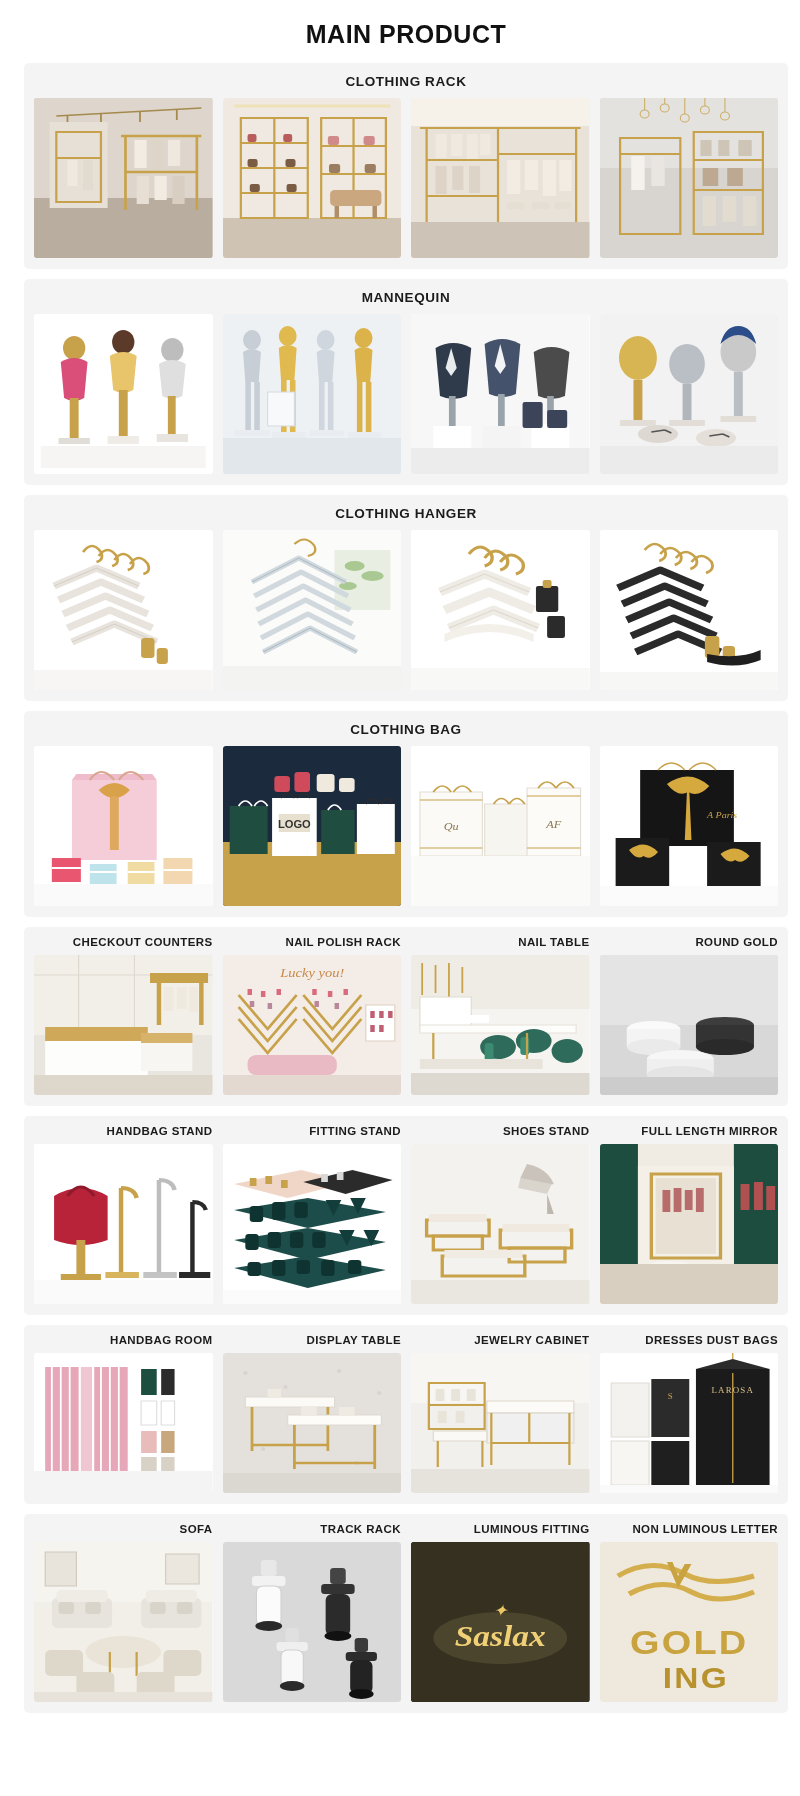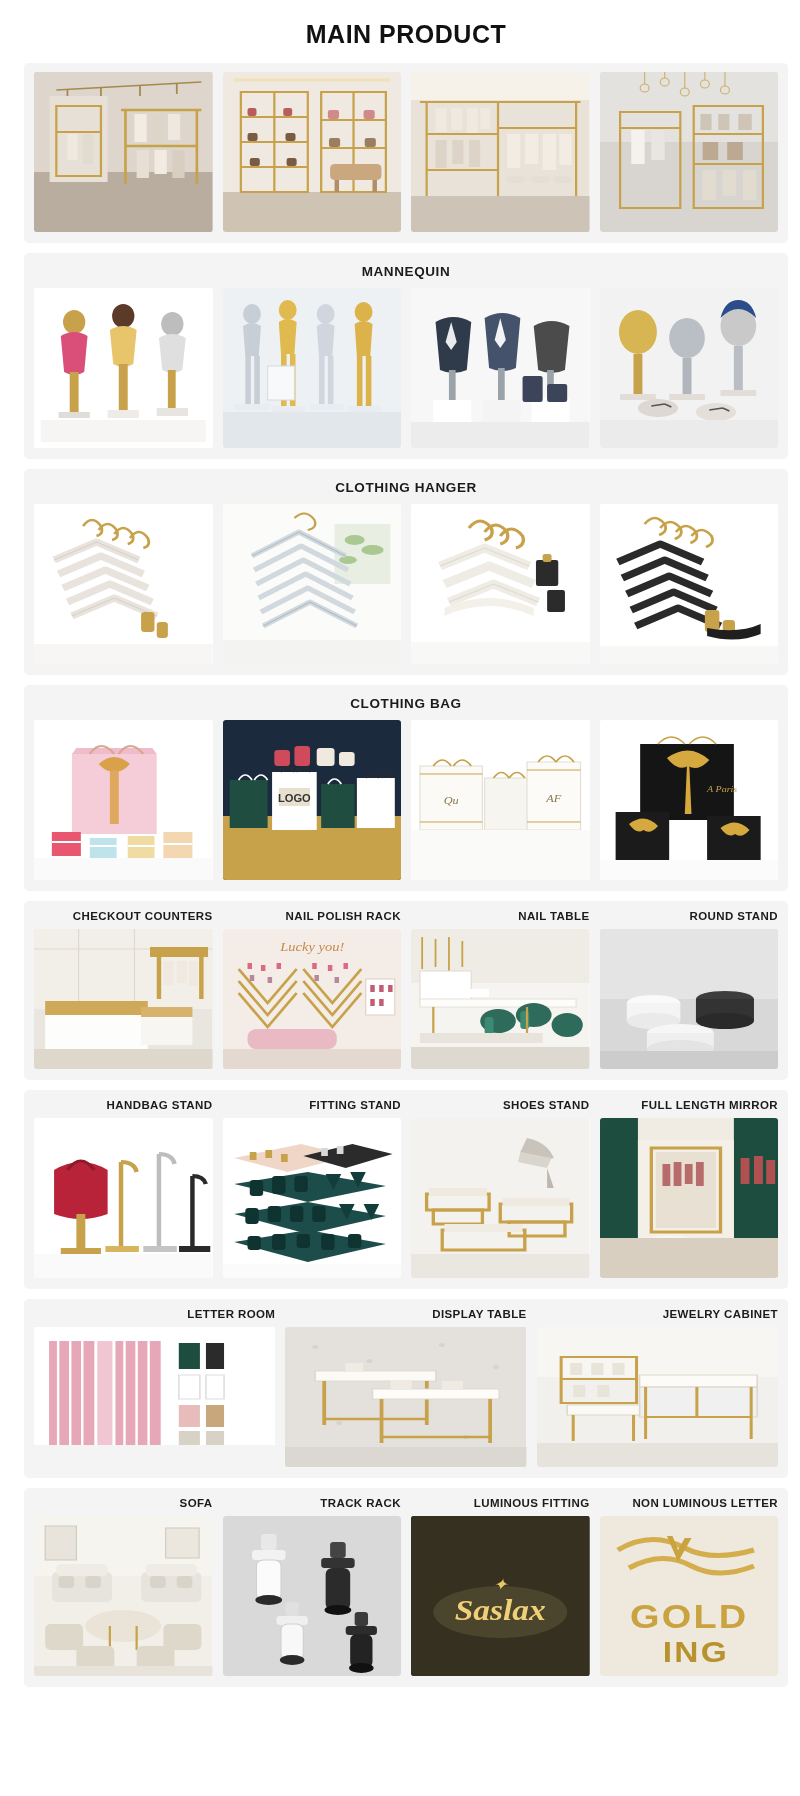--- a/index.html
+++ b/index.html
@@ -70,20 +70,21 @@
   .thumb svg { display: block; width: 100%; height: 100%; }
 </style>
 </head>
 <body>
 
 <div class="page">
 
   <div class="main-title">MAIN PRODUCT</div>
 
   <div class="section">
+    <div class="section-title">CLOTHING RACK</div>
     <div class="row">
 
       <div class="cell">
         <div class="thumb tall">
           <svg viewBox="0 0 160 160" preserveAspectRatio="none">
             <rect width="160" height="160" fill="#cfc6bb"></rect>
             <rect x="0" y="0" width="160" height="100" fill="#ded6cc"></rect>
             <rect x="0" y="100" width="160" height="60" fill="#b9ad9f"></rect>
             <g stroke="#a58a4e" stroke-width="1.6">
               <line x1="20" y1="18" x2="150" y2="10"></line>
@@ -721,21 +722,21 @@
             <rect x="0" y="118" width="160" height="22" fill="#ddd8d0"></rect>
             <g stroke="#c8a24a" stroke-width="2">
               <line x1="20" y1="78" x2="20" y2="104"></line>
                 <line x1="104" y1="78" x2="104" y2="104"></line>
             </g>
           </svg>
         </div>
       </div>
 
       <div class="cell">
-        <div class="cell-title">ROUND STAND</div>
+        <div class="cell-title">ROUND GOLD</div>
         <div class="thumb">
           <svg viewBox="0 0 160 140" preserveAspectRatio="none">
             <rect width="160" height="140" fill="#d8d8d8"></rect>
             <rect x="0" y="0" width="160" height="70" fill="#e4e4e4"></rect>
             <ellipse cx="48" cy="74" rx="24" ry="8" fill="#fafafa"></ellipse>
             <rect x="24" y="74" width="48" height="18" fill="#f4f4f4"></rect>
             <ellipse cx="48" cy="92" rx="24" ry="8" fill="#eaeaea"></ellipse>
             <ellipse cx="112" cy="70" rx="26" ry="8" fill="#3d3d3d"></ellipse>
             <rect x="86" y="70" width="52" height="22" fill="#333333"></rect>
             <ellipse cx="112" cy="92" rx="26" ry="8" fill="#2a2a2a"></ellipse>
@@ -889,21 +890,21 @@
         </div>
       </div>
 
     </div>
   </div>
 
   <div class="section">
     <div class="row">
 
       <div class="cell">
-        <div class="cell-title">LETTER ROOM</div>
+        <div class="cell-title">HANDBAG ROOM</div>
         <div class="thumb">
           <svg viewBox="0 0 160 140" preserveAspectRatio="none">
             <rect width="160" height="140" fill="#ffffff"></rect>
             <rect x="10" y="14" width="30" height="104" fill="#e6a8b8"></rect>
             <rect x="42" y="14" width="10" height="104" fill="#f0c6d2"></rect>
             <rect x="54" y="14" width="30" height="104" fill="#e6a8b8"></rect>
             <g stroke="#fff" stroke-width="1.6">
               <line x1="16" y1="14" x2="16" y2="118"></line>
                 <line x1="24" y1="14" x2="24" y2="118"></line>
               <line x1="32" y1="14" x2="32" y2="118"></line>
@@ -999,20 +1000,41 @@
             <rect x="20" y="78" width="48" height="10" fill="#fbf9f5" stroke="#ddd7cc"></rect>
             <g stroke="#c8a24a" stroke-width="2" fill="none">
               <line x1="24" y1="88" x2="24" y2="114"></line>
                 <line x1="64" y1="88" x2="64" y2="114"></line>
             </g>
             <rect x="0" y="116" width="160" height="24" fill="#e6e3dd"></rect>
           </svg>
         </div>
       </div>
 
+      <div class="cell">
+        <div class="cell-title">DRESSES DUST BAGS</div>
+        <div class="thumb">
+          <svg viewBox="0 0 160 140" preserveAspectRatio="none">
+            <rect width="160" height="140" fill="#ffffff"></rect>
+            <rect x="10" y="30" width="34" height="54" fill="#f4f2ee" stroke="#e0dcd5"></rect>
+            <rect x="46" y="26" width="34" height="58" fill="#2b2b2b"></rect>
+            <text x="63" y="46" font-family="Liberation Serif, serif" font-size="8" fill="#c8a24a" text-anchor="middle">S</text>
+            <rect x="10" y="88" width="34" height="44" fill="#f7f6f3" stroke="#e0dcd5"></rect>
+            <rect x="46" y="88" width="34" height="44" fill="#1f1f1f"></rect>
+            <rect x="86" y="16" width="66" height="116" fill="#1b1b1b"></rect>
+            <path d="M86 16 l33 -10 l33 10z" fill="#2b2b2b"></path>
+            <g stroke="#c8a24a" stroke-width="1.2" fill="none">
+              <line x1="119" y1="6" x2="119" y2="0"></line>
+              <line x1="119" y1="20" x2="119" y2="130"></line>
+            </g>
+            <text x="119" y="40" font-family="Liberation Serif, serif" font-size="8" fill="#d8c089" text-anchor="middle" letter-spacing="1">LAROSA</text>
+            <rect x="0" y="132" width="160" height="8" fill="#fafafa"></rect>
+          </svg>
+        </div>
+      </div>
 
     </div>
   </div>
 
   <div class="section">
     <div class="row">
 
       <div class="cell">
         <div class="cell-title">SOFA</div>
         <div class="thumb tall">

